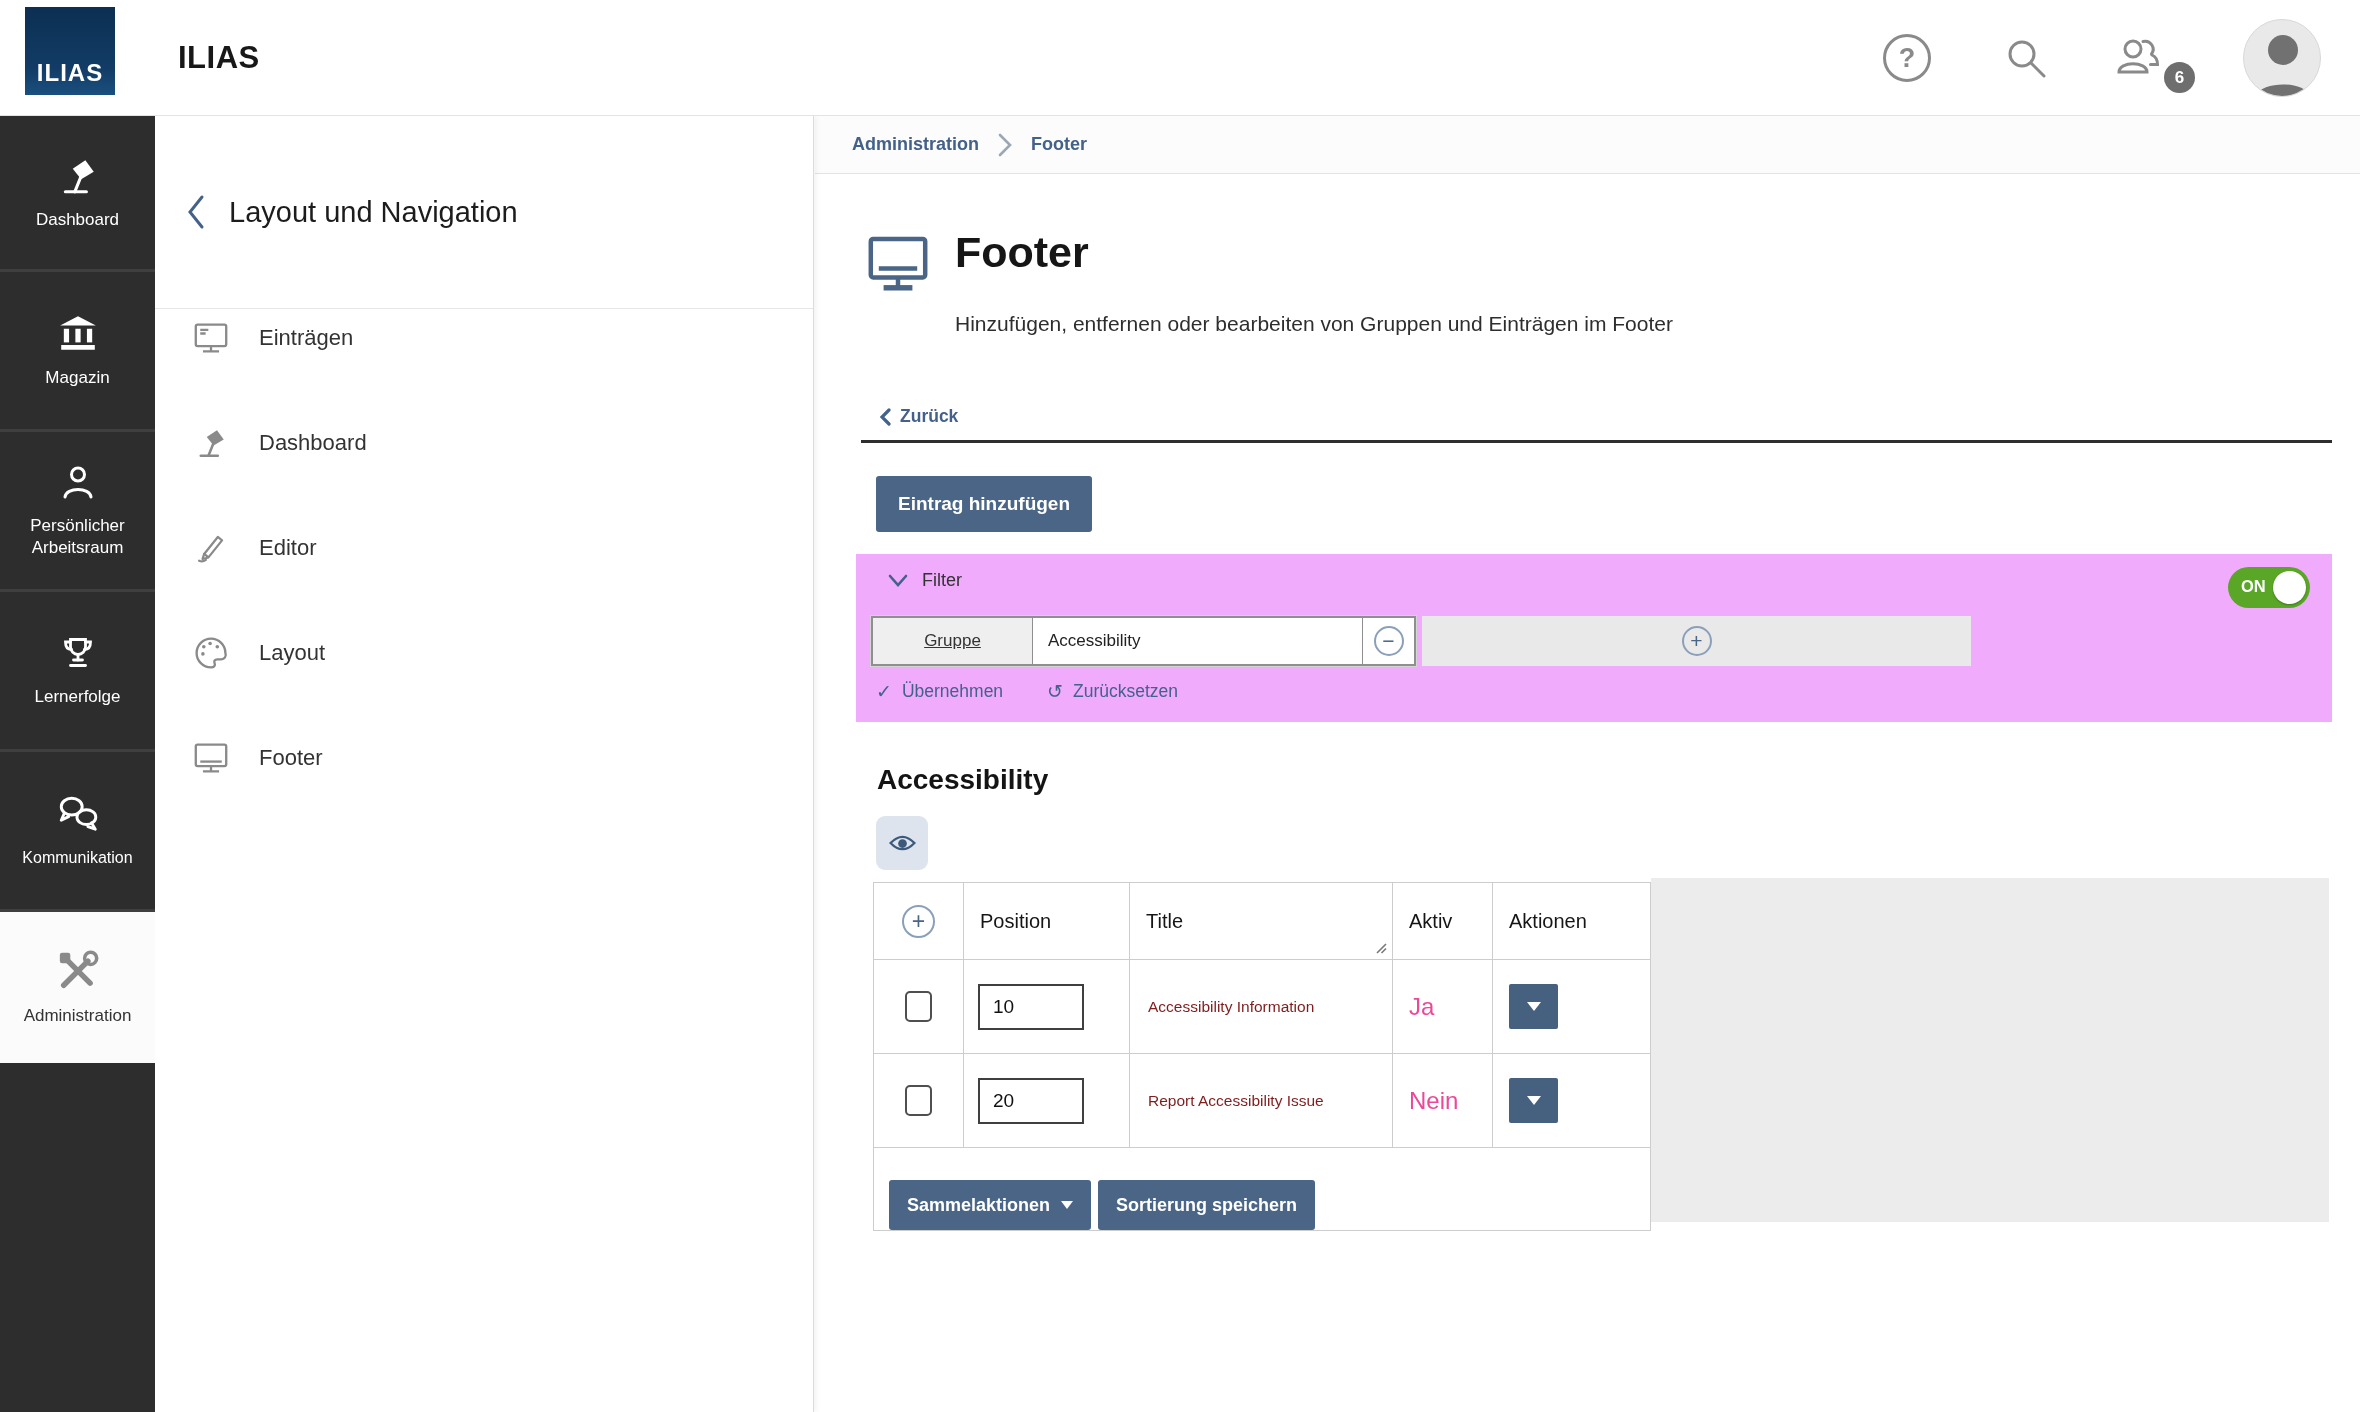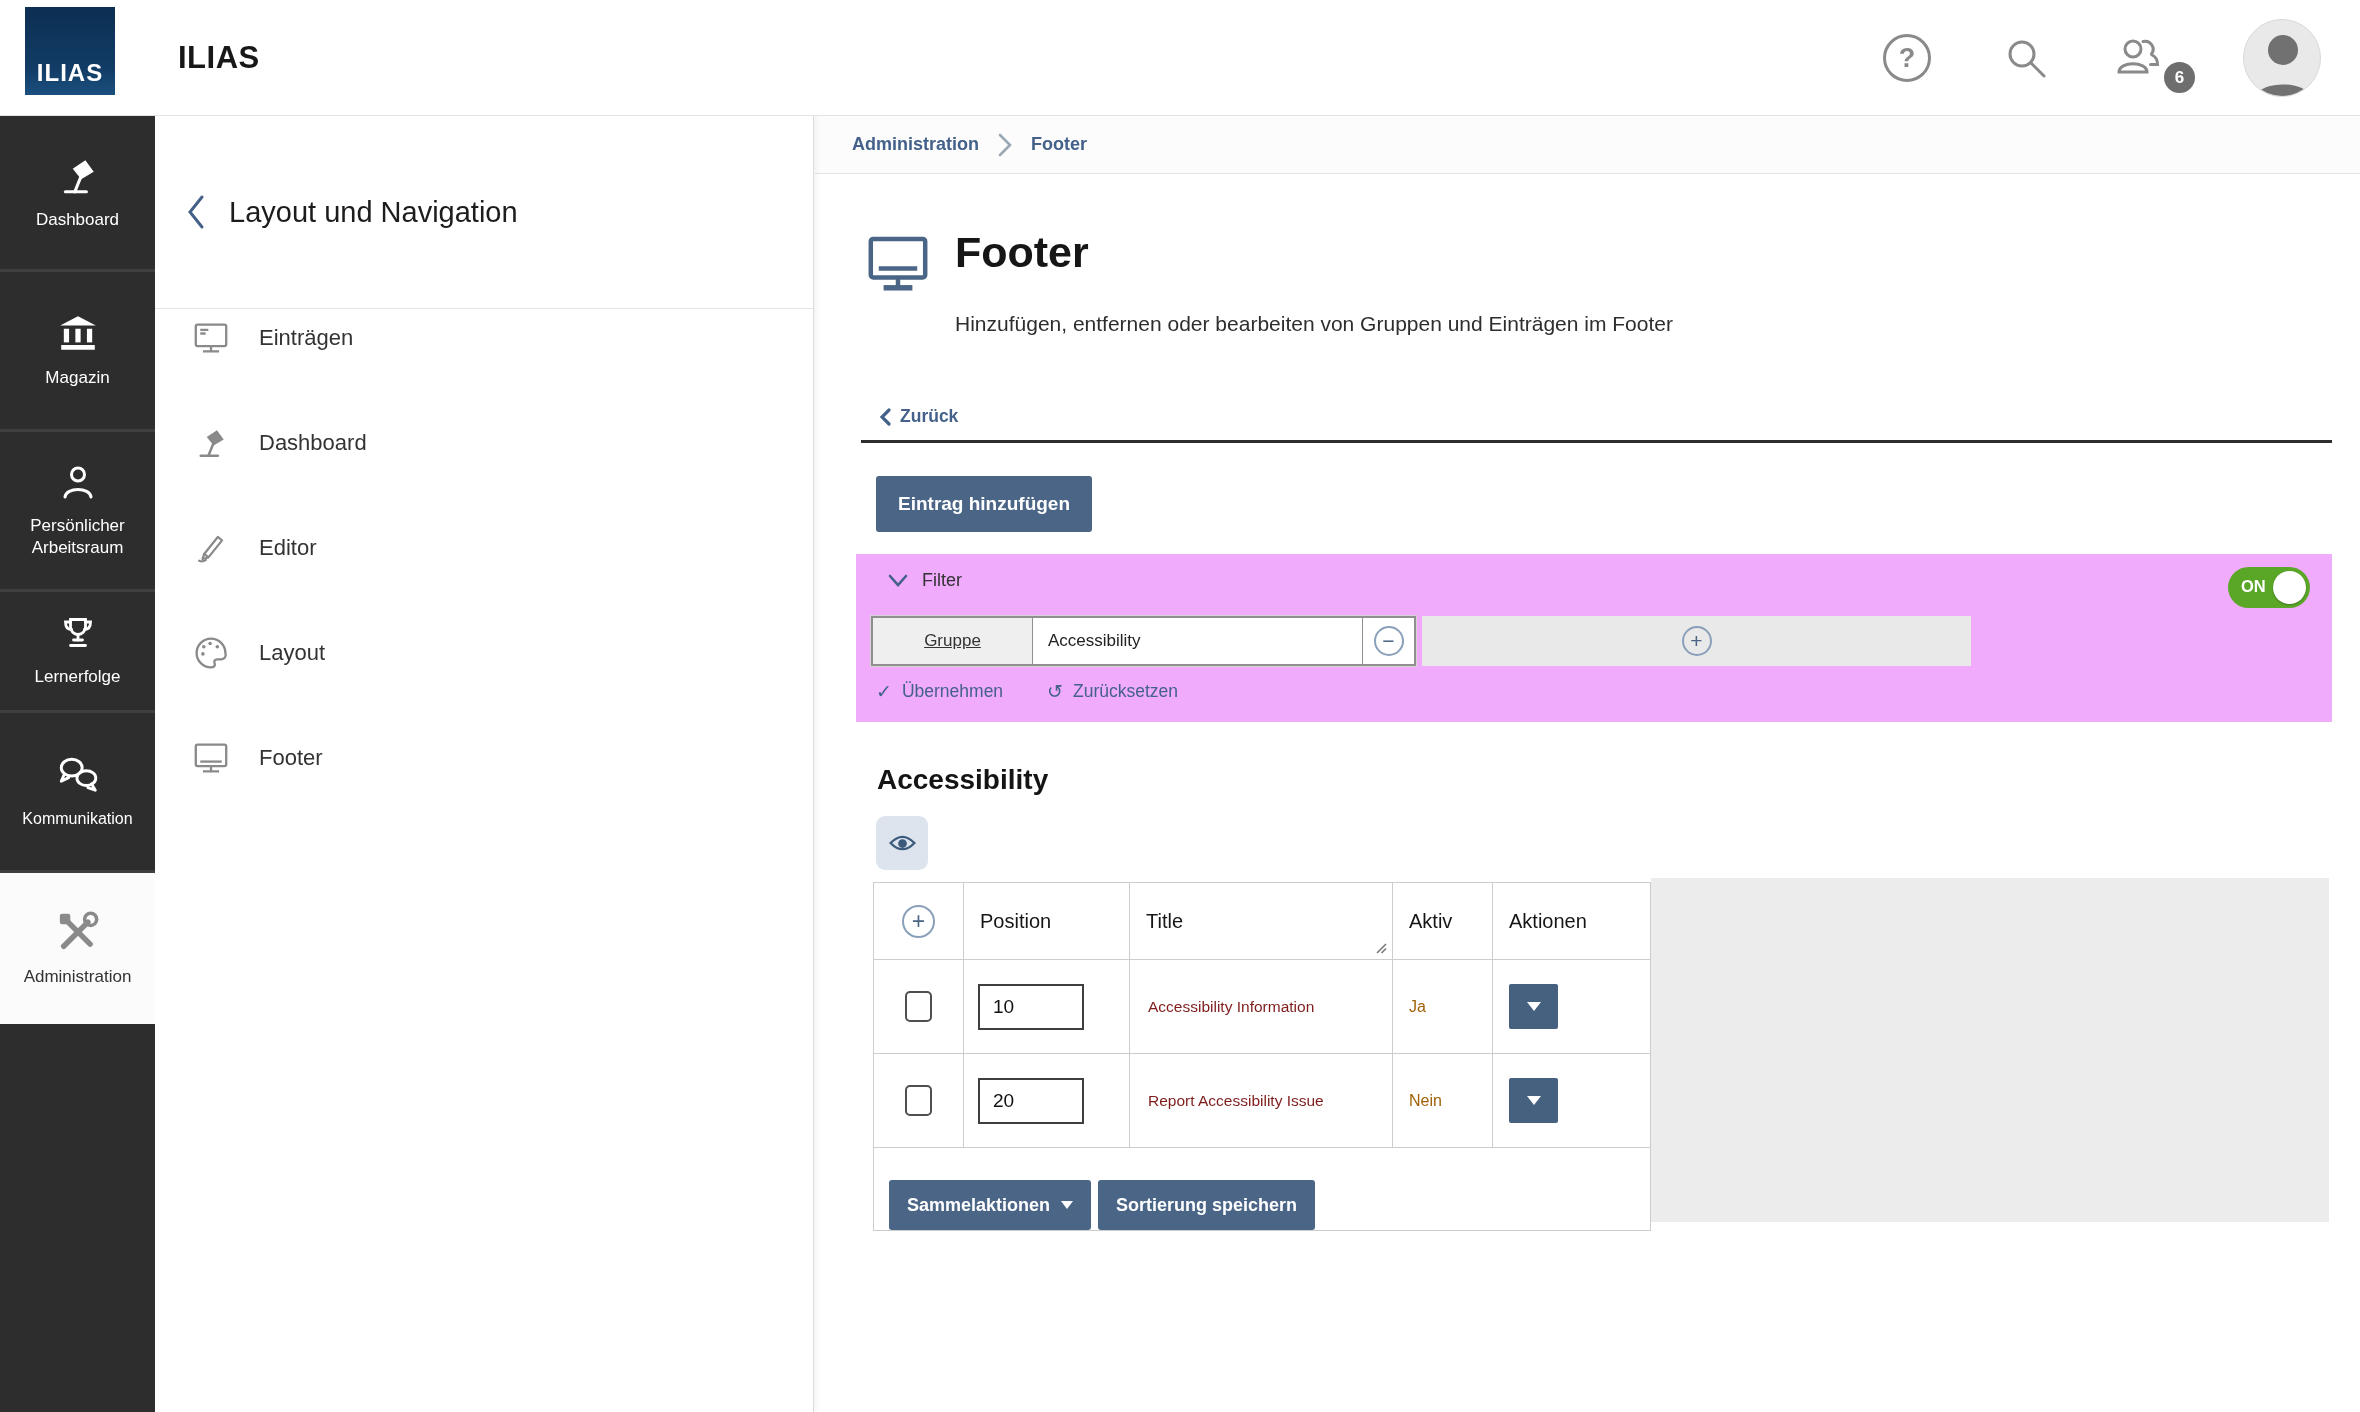--- a/index.html
+++ b/index.html
@@ -30,21 +30,21 @@
             overflow:hidden; display:block; }
 
   
   .sidebar { position:absolute; left:0; top:116px; width:155px; height:1296px; background:#2d2d2d;
              display:flex; flex-direction:column; z-index:20; }
   .side-item { flex:none; display:flex; flex-direction:column; align-items:center; justify-content:center;
                color:#fff; border-bottom:3px solid #3f3f3f; cursor:pointer; text-align:center; }
   .side-item .side-icon { color:#fff; margin-bottom:12px; }
   .side-label { font-size:17px; line-height:22px; padding:0 4px; }
   .side-item.i1{height:156px;} .side-item.i2{height:160px;} .side-item.i3{height:160px;}
-  .side-item.i4{height:121px;} .side-item.i5{height:160px;}
+  .side-item.i4{height:160px;} .side-item.i5{height:160px;}
   .side-item.active { height:151px; background:#fbfbfb; color:#333; border-bottom:none; }
   .side-item.active .side-icon { color:#8a8a8a; }
   .side-item.i5 .side-label { font-size:16px; }
   .side-fill { flex:1; background:#2d2d2d; }
 
   
   .subpanel { position:absolute; left:155px; top:116px; width:659px; height:1296px; background:#fff;
               border-right:1px solid #dcdcdc; box-shadow:2px 0 6px rgba(0,0,0,.06); z-index:10; }
   .subpanel-header { height:193px; border-bottom:1px solid #e6e6e6; display:flex; align-items:center;
                      padding-left:30px; }
@@ -119,21 +119,21 @@
   .hcell { height:77px; font-size:20px; color:#161616; padding-left:16px; }
   .hcell.center { justify-content:center; padding-left:0; }
   .bcell { height:94px; }
   .bcell.center { justify-content:center; }
   .resize-handle { position:absolute; right:5px; bottom:5px; }
   .checkbox { width:27px; height:31px; border:2.5px solid #4f4f4f; border-radius:5px; background:#fff;
               cursor:pointer; }
   .pos-input { width:106px; height:46px; border:2px solid #3f3f3f; font-size:19px; padding-left:13px;
                margin-left:14px; font-family:"Liberation Sans", sans-serif; color:#111; outline:none; }
   .title-text { font-size:15.5px; color:#7f1d1d; padding-left:18px; }
-  .aktiv-text { font-size:16px; color:#a16207; padding-left:16px; }
+  .aktiv-text { font-size:24px; color:#ec4899; padding-left:16px; }
   .dd-btn { width:49px; height:45px; background:#45617f; border:none; border-radius:2px; margin-left:16px;
             cursor:pointer; display:flex; align-items:center; justify-content:center; }
   .caret-down { width:0; height:0; border-left:7px solid transparent; border-right:7px solid transparent;
                 border-top:9px solid #fff; }
   .tfoot { grid-column:1 / -1; height:82px; display:flex; align-items:flex-end; gap:7px; padding-left:15px; }
   .tfoot .btn-primary { height:50px; padding:0 18px; font-size:18px; display:flex; align-items:center; gap:11px; }
   .caret-down.small { border-left-width:6px; border-right-width:6px; border-top-width:8px; }
 
   svg { display:block; }
 </style>

